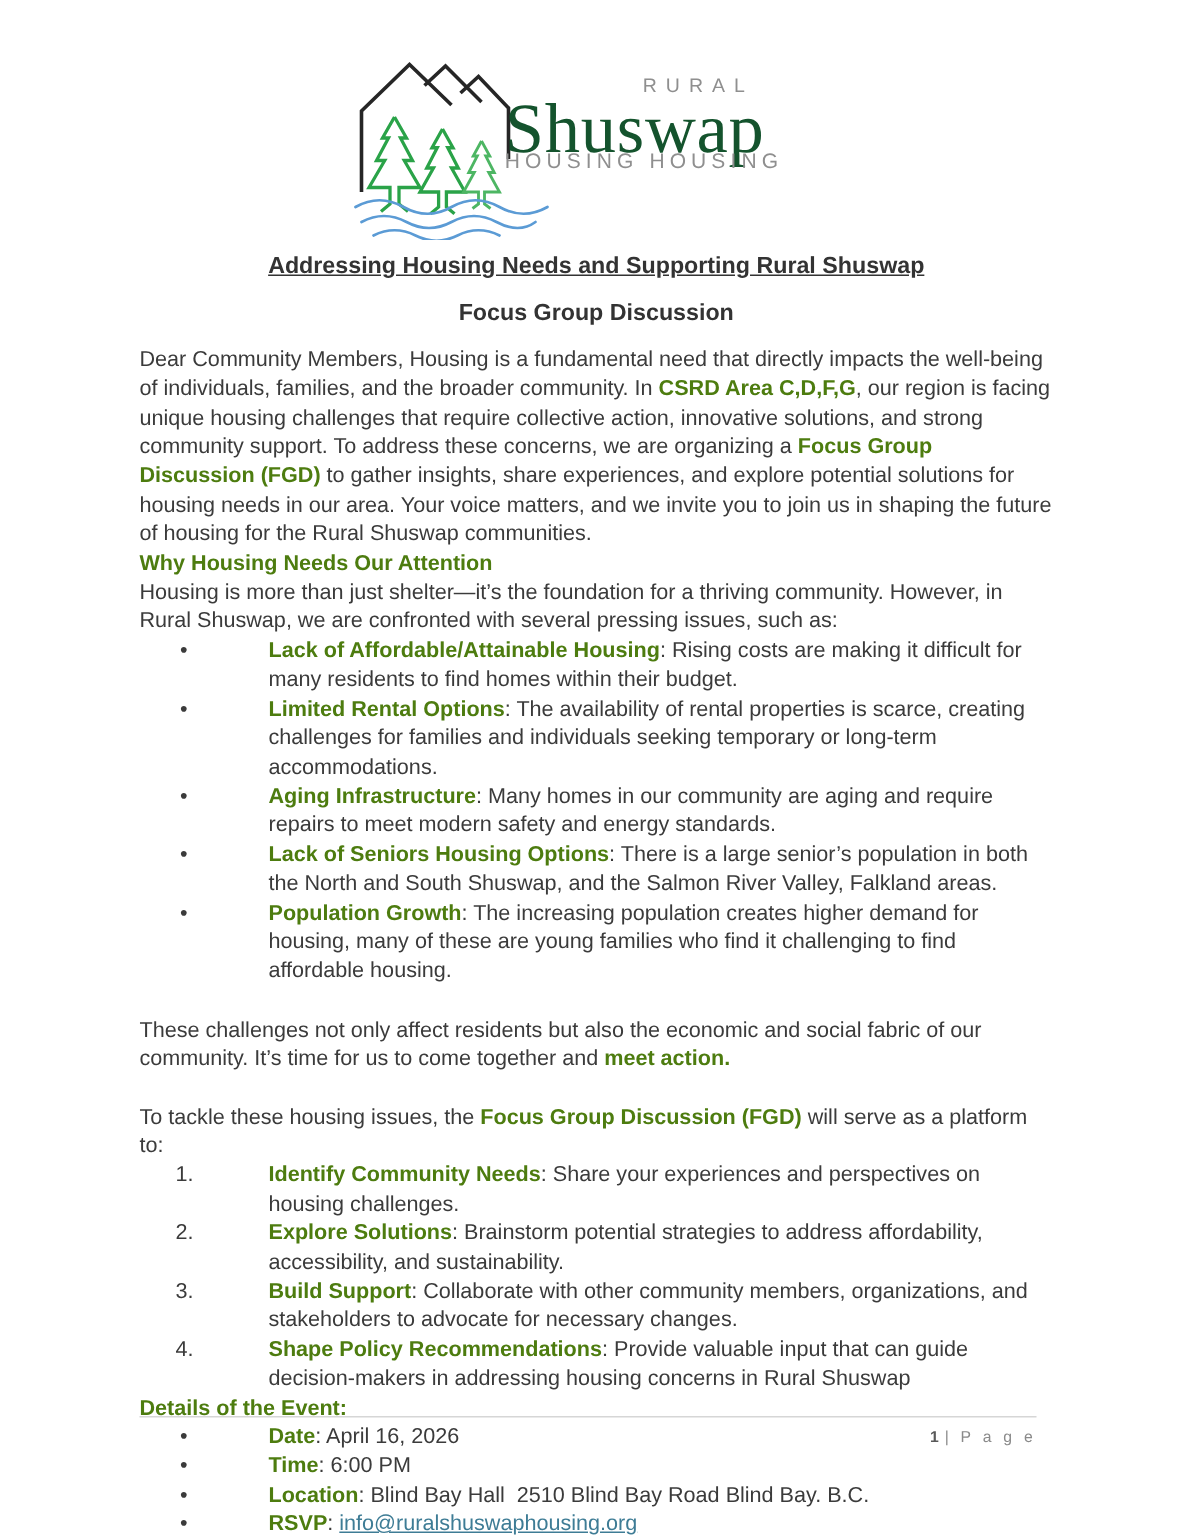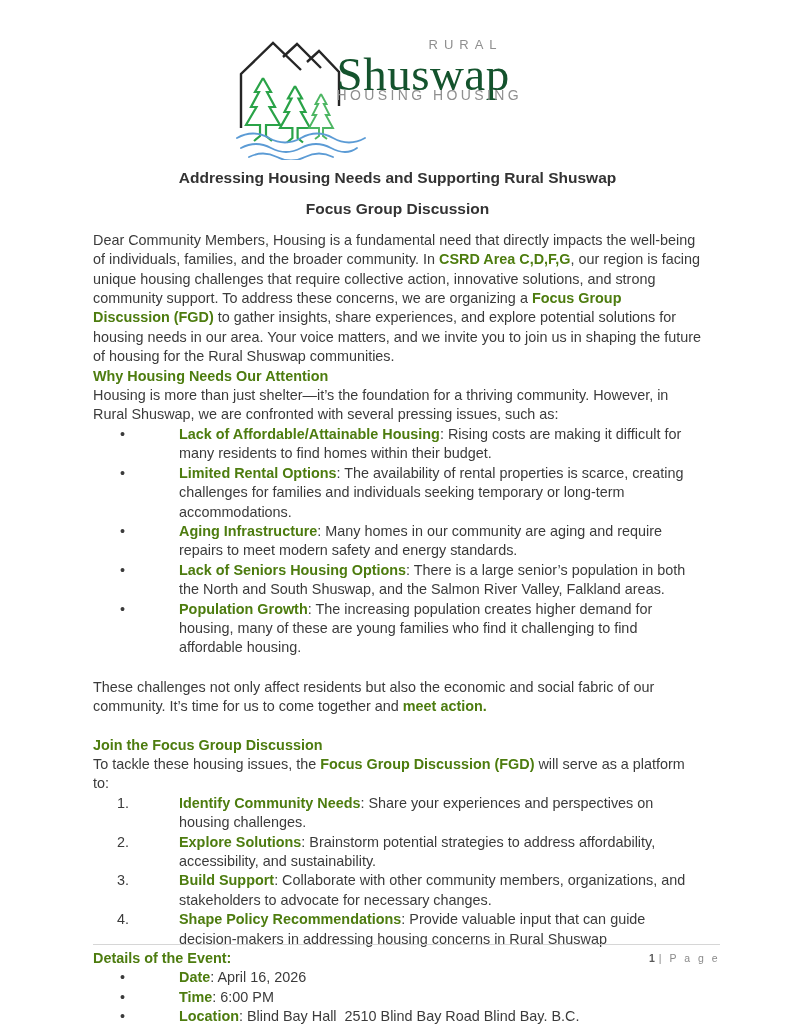--- a/index.html
+++ b/index.html
@@ -15,51 +15,51 @@
     overflow:hidden;
     margin:0 auto;
   }
   .content { padding:34px 91px 0 93px; }
   .b { font-weight:bold; color:#4d7c0f; }
   .link { color:#3e7c95; text-decoration:underline; cursor:pointer; }
 
   
   .logo { position:relative; width:330px; height:124px; margin:0 auto 10px auto; }
   .logo-svg { position:absolute; left:0; top:0; }
-  .logo-text { position:absolute; left:104px; top:4px; width:220px; }
+  .logo-text { position:absolute; left:104px; top:16px; width:220px; }
   .logo-rural {
     color:#8f8f8f; font-size:13px; letter-spacing:6px;
     padding-left:92px; line-height:14px;
   }
   .logo-name {
     font-family:"Liberation Serif", serif;
     font-size:47px; line-height:44px; color:#14532d; letter-spacing:0.5px;
   }
   .logo-society {
     color:#8f8f8f; font-size:14px; letter-spacing:3.4px;
     margin-top:-9px; line-height:16px;
   }
 
   
   .title { text-align:center; font-weight:bold; color:#333; font-size:15.5px; }
-  .title-main { margin-top:7px; }
+  .title-main { margin-top:7px;text-decoration:underline; }
   .title-sub  { margin-top:12px; margin-bottom:12px; }
 
   
   .li { display:flex; }
   .li .marker { flex:0 0 20px; margin-left:27px; color:#3b3b3b; }
   .li .txt { flex:1;margin-left:39px; }
   .olist .marker { flex:0 0 23px; margin-left:24px; }
 
   .spacer-sm { height:20px; }
   .spacer-md { height:19px; }
 
   
   .footer {
-    position:absolute; left:93px; right:73px; top:944px;
+    position:absolute; left:93px; right:102px; top:944px;
     border-top:1px solid #d6d6d6;
     text-align:right; padding-top:4px;
     font-size:10.5px; color:#8a8a8a;
   }
   .footer .num { font-weight:bold; color:#595959; letter-spacing:1px; }
   .footer .lbl { letter-spacing:2.5px; }
 </style>
 </head>
 <body>
 
@@ -129,21 +129,20 @@
     </div>
     <div class="li">
       <span class="marker">•</span>
       <span class="txt"><span class="b">Population Growth</span><span>: The increasing population creates higher demand for housing, many of these are young families who find it challenging to find affordable housing.</span></span>
     </div>
 
     <div class="spacer-sm"></div>
     <p><span>These challenges not only affect residents but also the economic and social fabric of our community. It’s time for us to come together and </span><span class="b">meet action.</span></p>
     <div class="spacer-md"></div>
 
-    <div class="b">Join the Focus Group Discussion</div>
     <p><span>To tackle these housing issues, the </span><span class="b">Focus Group Discussion (FGD)</span><span> will serve as a platform to:</span></p>
 
     <div class="li olist">
       <span class="marker">1.</span>
       <span class="txt"><span class="b">Identify Community Needs</span><span>: Share your experiences and perspectives on housing challenges.</span></span>
     </div>
     <div class="li olist">
       <span class="marker">2.</span>
       <span class="txt"><span class="b">Explore Solutions</span><span>: Brainstorm potential strategies to address affordability, accessibility, and sustainability.</span></span>
     </div>

